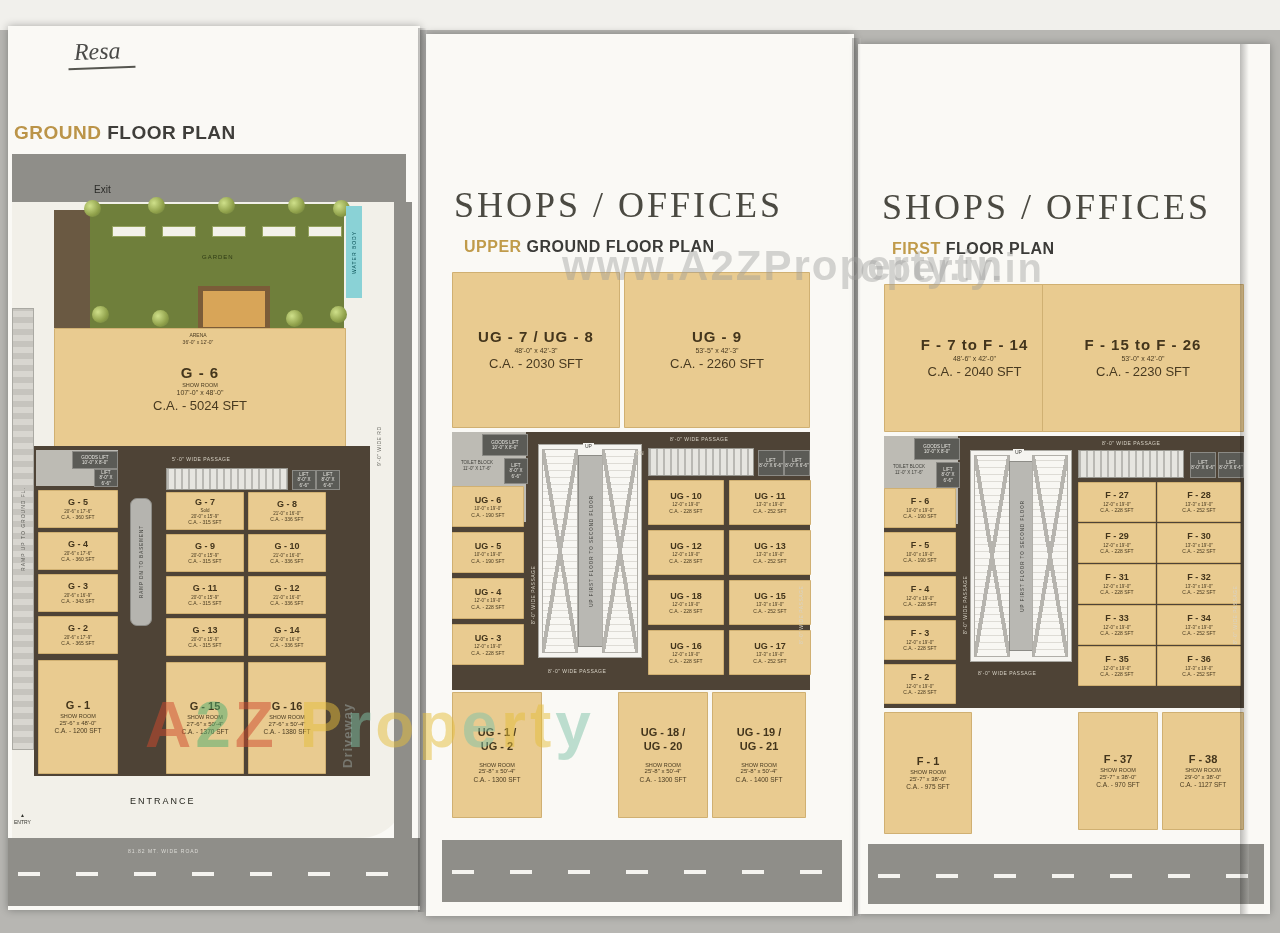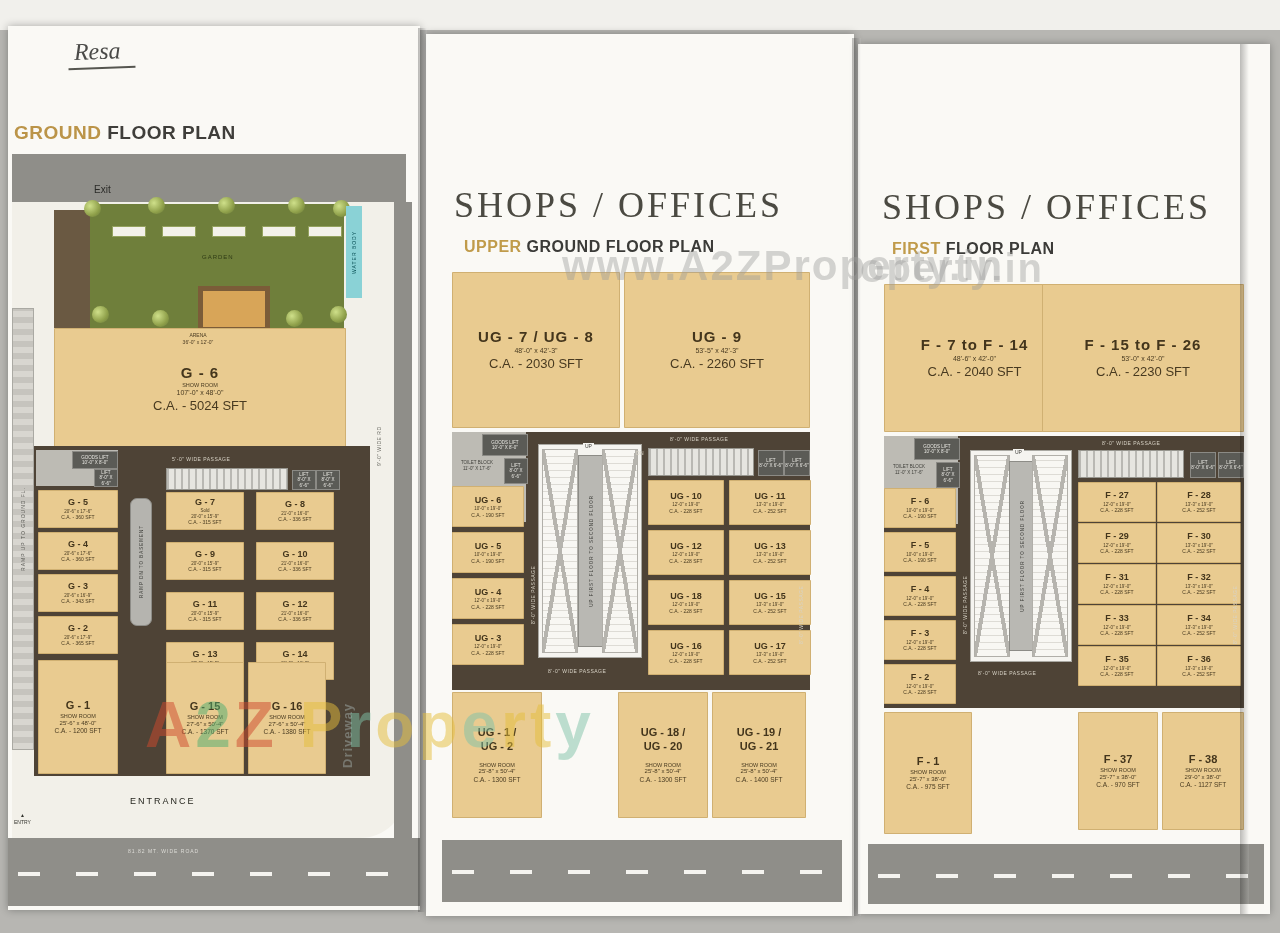--- a/index.html
+++ b/index.html
@@ -161,21 +161,21 @@
       <span class="vtext">RAMP DN TO BASEMENT</span>
     </div>
 
     <div class="passage-lbl" style="left:164px;top:430px;">5'-0" WIDE PASSAGE</div>
     <div class="esc" style="left:158px;top:442px;width:120px;height:20px;"></div>
     <div class="chip" style="left:284px;top:444px;width:22px;height:18px;">LIFT
 8'-0" X 6'-6"</div>
     <div class="chip" style="left:308px;top:444px;width:22px;height:18px;">LIFT
 8'-0" X 6'-6"</div>
 
-    <div class="ugrid" id="g-grid" style="left:158px;top:466px;grid-template-columns:78px 78px;grid-auto-rows:38px;gap:12px;">
+    <div class="ugrid" id="g-grid" style="left:158px;top:466px;grid-template-columns:78px 78px;grid-auto-rows:38px;gap:4px;">
         <div class="unit">
           <div class="uid">G - 7</div>
           <div class="sub">Sold</div>
           <div class="dims">20'-0" x 15'-9"</div>
           <div class="area">C.A. - 315 SFT</div>
         </div>
         <div class="unit">
           <div class="uid">G - 8</div>
           <div class="dims">21'-0" x 16'-0"</div>
           <div class="area">C.A. - 336 SFT</div>

